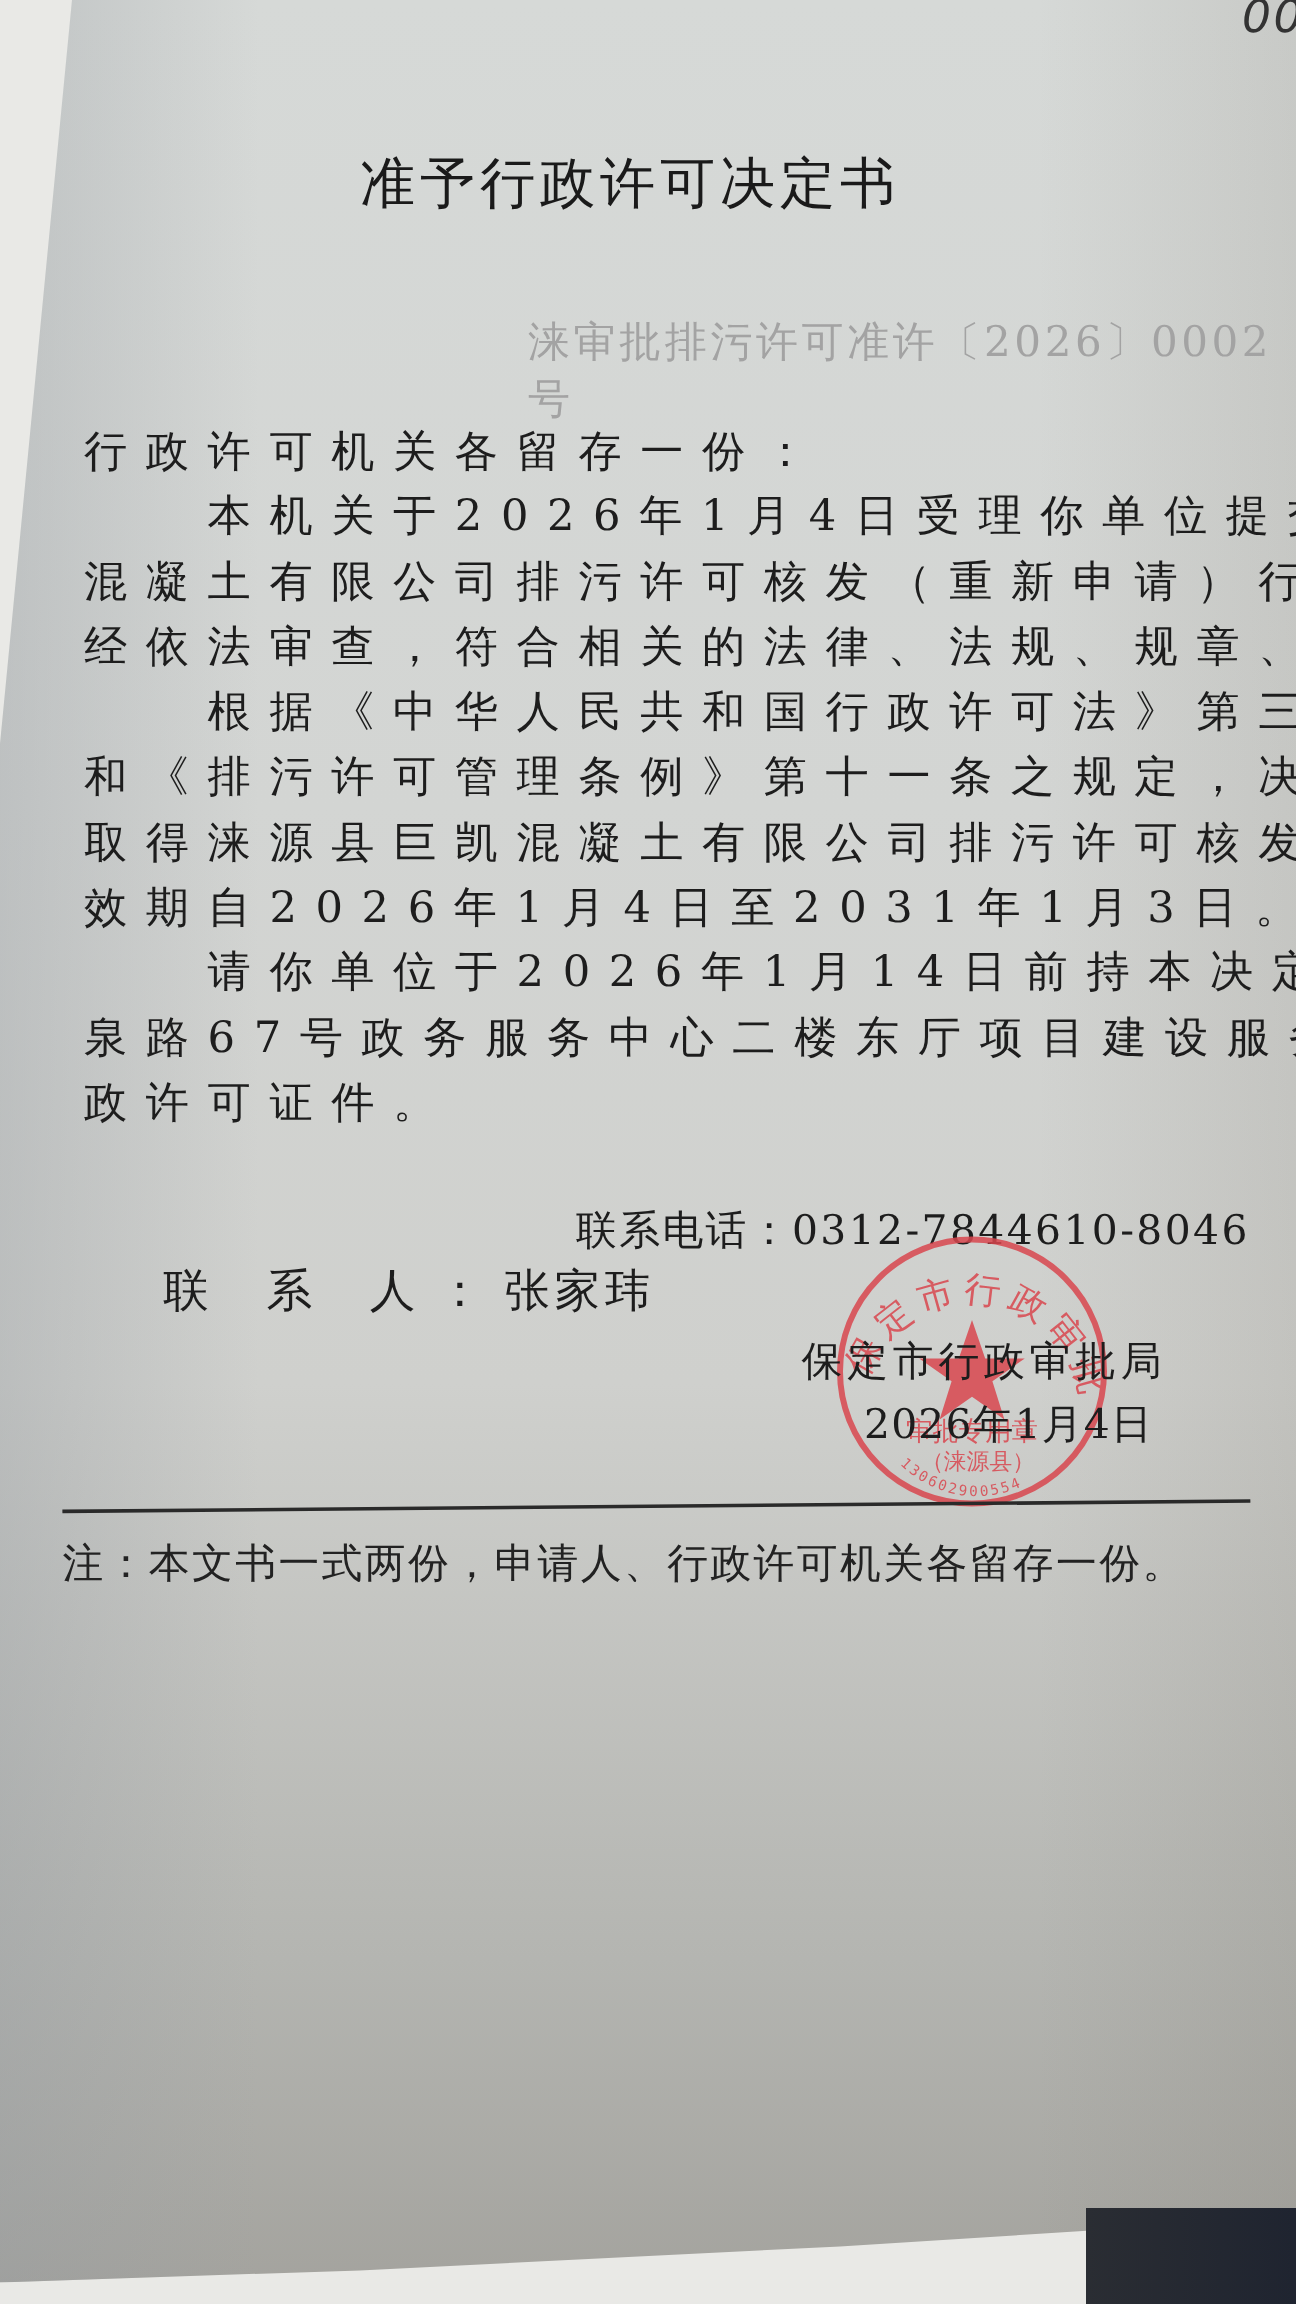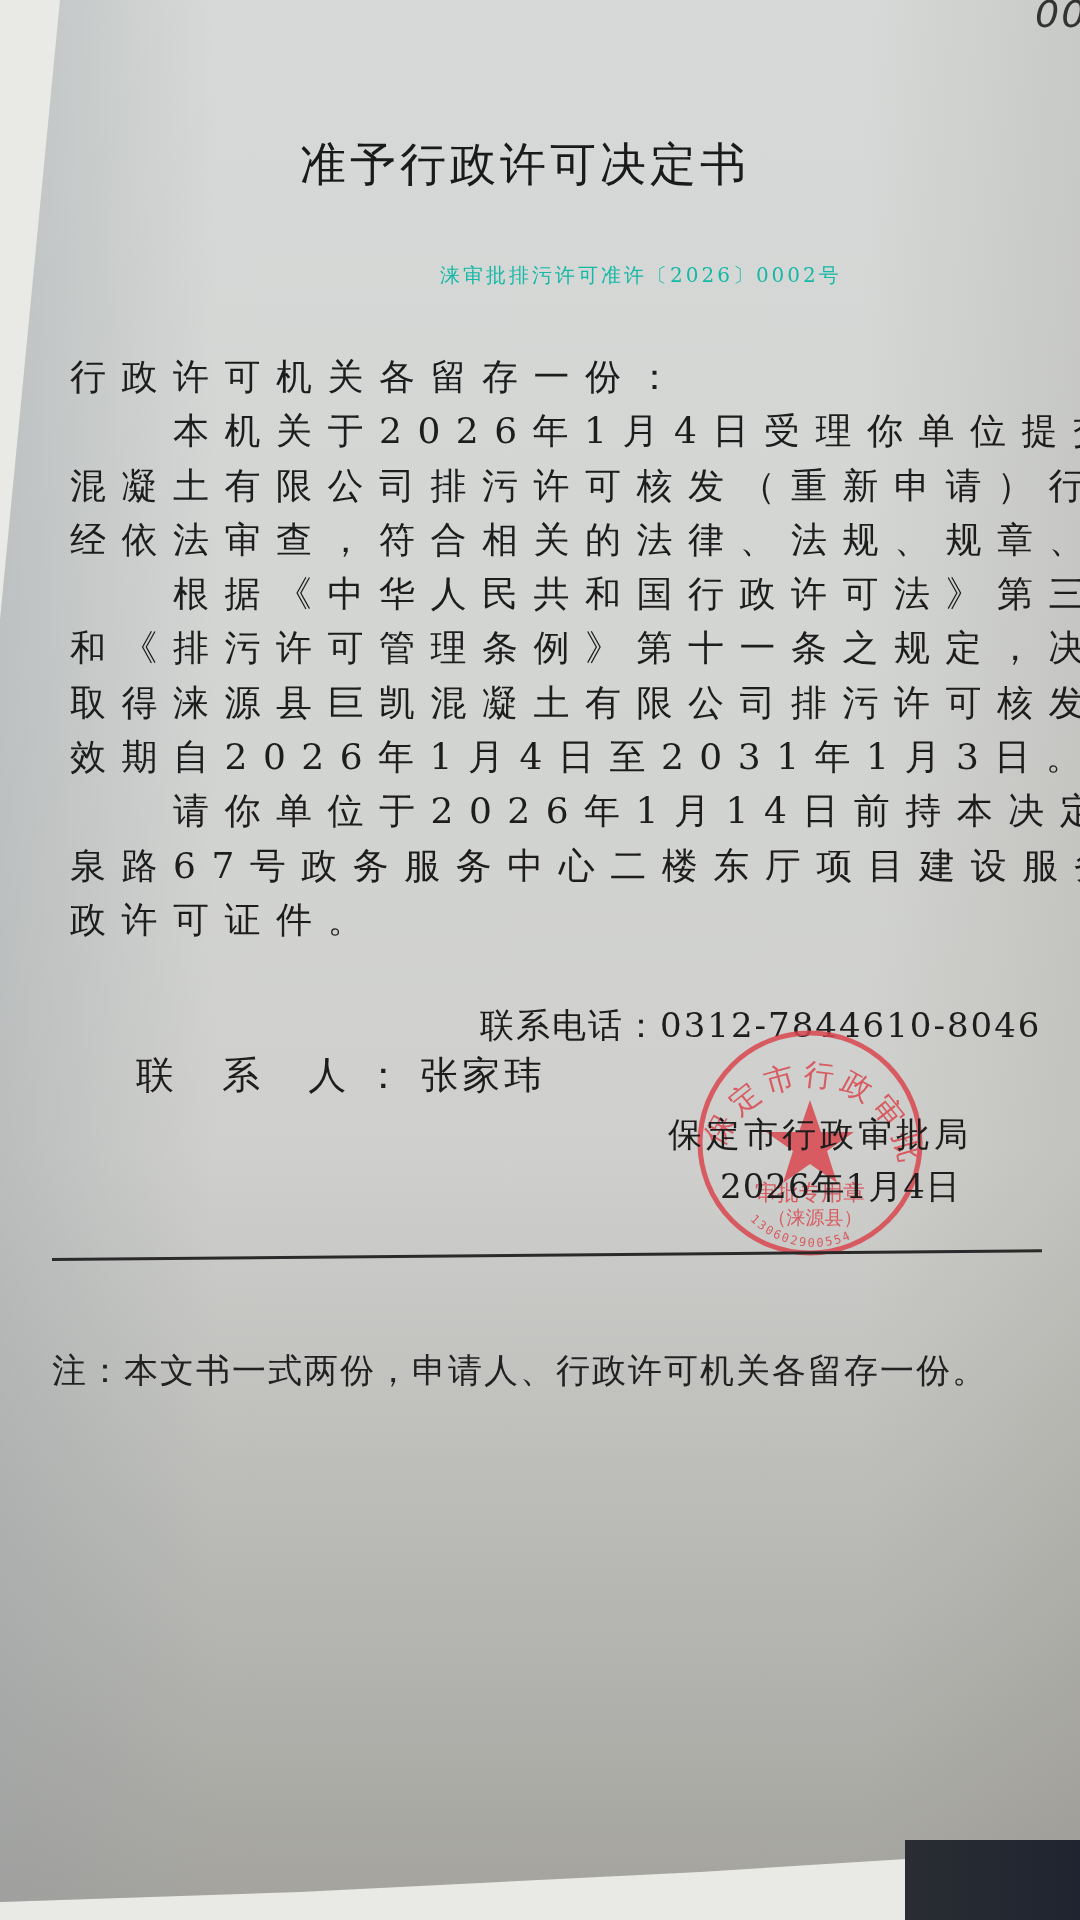--- a/index.html
+++ b/index.html
@@ -25,44 +25,44 @@
   .desk-right {
     position: absolute; left: 905px; top: 1840px; width: 175px; height: 80px;
     background: linear-gradient(90deg, #2a2d33, #1f2430);
   }
   .handwriting {
     position: absolute; left: 1035px; top: -8px; font-size: 38px; font-style: italic;
     color: #333; font-family: "DejaVu Sans", sans-serif; letter-spacing: 2px;
   }
   .doc { position: absolute; left: 0; top: 0; width: 1080px; height: 1920px; color: #1d1d1d; }
   .title {
-    position: absolute; left: 300px; top: 134px; font-size: 46px; letter-spacing: 4px; color: #1a1a1a;
+    position: absolute; left: 300px; top: 122px; font-size: 46px; letter-spacing: 4px; color: #1a1a1a;
   }
   .docno {
-    position: absolute; left: 440px; top: 262px; font-size: 20px; letter-spacing: 3px; color: #14b8a6;
+    position: absolute; left: 440px; top: 262px; font-size: 35px; letter-spacing: 3px; color: #a3a3a3;
   }
   .body-text {
     position: absolute; left: 70px; top: 350px; width: 930px;
     font-size: 36px; line-height: 54.3px; letter-spacing: 15.5px;
   }
   .line { white-space: nowrap; height: 54.3px; }
   .indent { padding-left: 103px; }
   .contact { position: absolute; left: 136px; top: 1050px; font-size: 38px; letter-spacing: 4px; white-space: nowrap; }
   .contact .label { letter-spacing: 18px; }
   .phone { position: absolute; left: 480px; top: 1003px; font-size: 34px; letter-spacing: 2px; white-space: nowrap; }
   .stamp {
     position: absolute; left: 690px; top: 1028px; width: 240px; height: 230px; opacity: 0.85;
   }
   .sig-org { position: absolute; left: 668px; top: 1112px; font-size: 34px; letter-spacing: 4px; white-space: nowrap; z-index: 3; }
   .sig-date { position: absolute; left: 720px; top: 1164px; font-size: 34px; letter-spacing: 1px; white-space: nowrap; z-index: 3; }
   .rule {
     position: absolute; left: 52px; top: 1258px; width: 990px; height: 3px; background: #2a2a2a;
     transform: rotate(-0.5deg); transform-origin: left center;
   }
-  .note { position: absolute; left: 52px; top: 1348px; font-size: 34px; letter-spacing: 2px; white-space: nowrap; font-family: "DejaVu Sans", sans-serif; color: #222; text-align: right; }
+  .note { position: absolute; left: 52px; top: 1280px; font-size: 34px; letter-spacing: 2px; white-space: nowrap; font-family: "DejaVu Sans", sans-serif; color: #222; text-align: right; }
 </style>
 </head>
 <body>
 
 <div class="under-sheet"></div>
 <div class="paper"></div>
 <div class="paper-shade"></div>
 <div class="desk-right"></div>
 
 <div class="handwriting">00</div>

